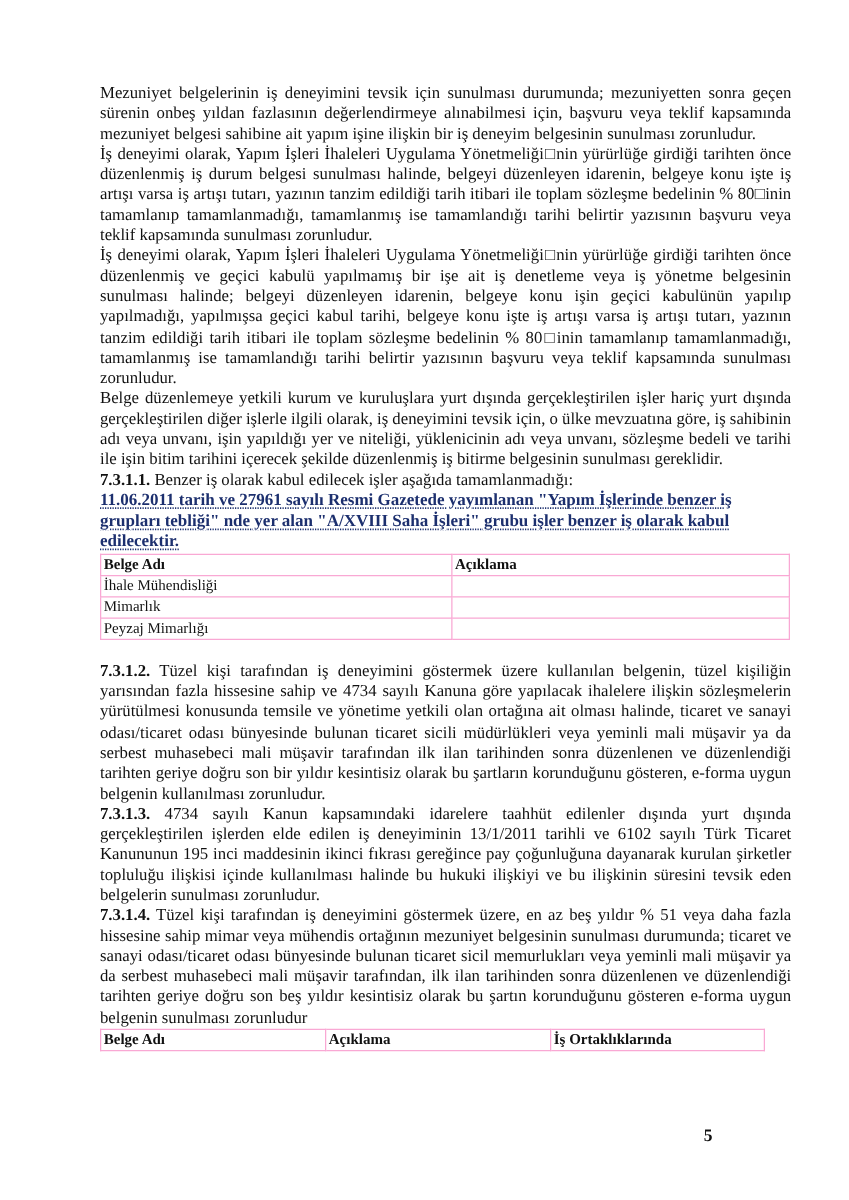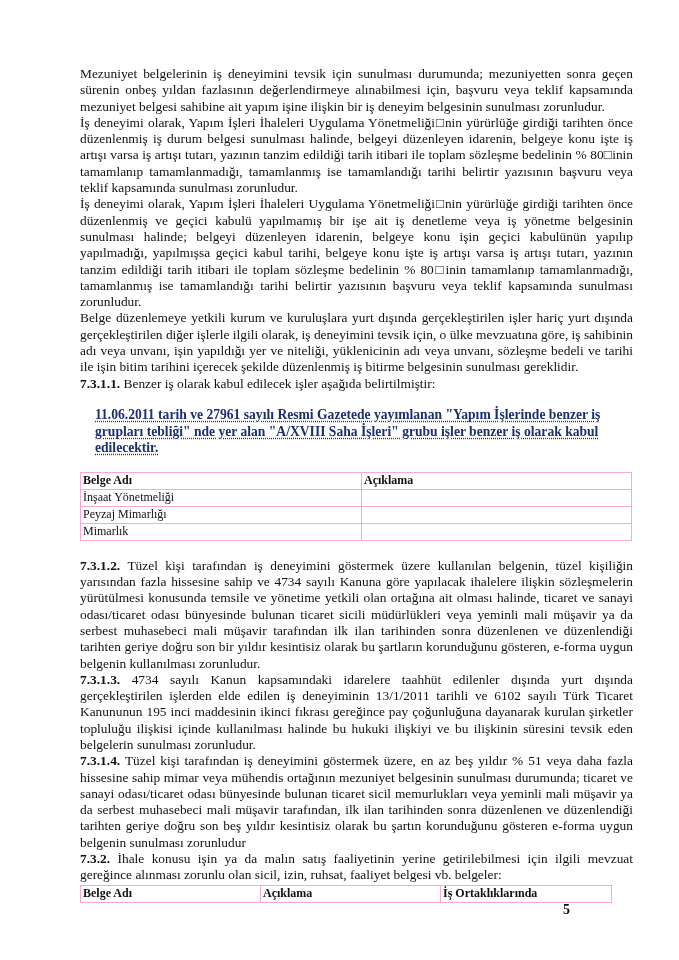--- a/index.html
+++ b/index.html
@@ -5,21 +5,21 @@
   html, body { margin: 0; padding: 0; background: #ffffff; }
   body { width: 679px; height: 960px; position: relative; overflow: hidden; }
   .page {
     position: absolute; left: 80px; top: 66px; width: 553px;
     font-family: Liberation Serif, serif; font-size: 13.4px; line-height: 16.3px;
     color: #111111;
   }
   p { margin: 0; text-align: justify; text-align-last: left; }
   b.num { font-weight: bold; }
   .link {
-    margin: 15px; color: #1c2f6e; font-weight: bold; font-size: 13.6px; line-height: 16.6px;
+    margin: 0; color: #1c2f6e; font-weight: bold; font-size: 13.6px; line-height: 16.6px;
     text-decoration: underline dotted #1c2f6e; text-underline-offset: 2px;
     width: 520px; text-align: left;
   }
   table { border-collapse: collapse; width: 552px; margin-top: 1px; }
   td, th {
     border: 1px solid #f9a8d4; padding: 0 2px; height: 16px; text-align: left;
     font-size: 12px; line-height: 15.5px; vertical-align: top;
   }
   th { font-weight: bold; }
   .t1 td:first-child, .t1 th:first-child { width: 276px; }
@@ -34,51 +34,50 @@
 </style>
 </head>
 <body>
 
 <div class="page">
   <p>Mezuniyet belgelerinin iş deneyimini tevsik için sunulması durumunda; mezuniyetten sonra geçen sürenin onbeş yıldan fazlasının değerlendirmeye alınabilmesi için, başvuru veya teklif kapsamında mezuniyet belgesi sahibine ait yapım işine ilişkin bir iş deneyim belgesinin sunulması zorunludur.</p>
   <p>İş deneyimi olarak, Yapım İşleri İhaleleri Uygulama Yönetmeliği□nin yürürlüğe girdiği tarihten önce düzenlenmiş iş durum belgesi sunulması halinde, belgeyi düzenleyen idarenin, belgeye konu işte iş artışı varsa iş artışı tutarı, yazının tanzim edildiği tarih itibari ile toplam sözleşme bedelinin % 80□inin tamamlanıp tamamlanmadığı, tamamlanmış ise tamamlandığı tarihi belirtir yazısının başvuru veya teklif kapsamında sunulması zorunludur.</p>
   <p>İş deneyimi olarak, Yapım İşleri İhaleleri Uygulama Yönetmeliği□nin yürürlüğe girdiği tarihten önce düzenlenmiş ve geçici kabulü yapılmamış bir işe ait iş denetleme veya iş yönetme belgesinin sunulması halinde; belgeyi düzenleyen idarenin, belgeye konu işin geçici kabulünün yapılıp yapılmadığı, yapılmışsa geçici kabul tarihi, belgeye konu işte iş artışı varsa iş artışı tutarı, yazının tanzim edildiği tarih itibari ile toplam sözleşme bedelinin % 80□inin tamamlanıp tamamlanmadığı, tamamlanmış ise tamamlandığı tarihi belirtir yazısının başvuru veya teklif kapsamında sunulması zorunludur.</p>
   <p>Belge düzenlemeye yetkili kurum ve kuruluşlara yurt dışında gerçekleştirilen işler hariç yurt dışında gerçekleştirilen diğer işlerle ilgili olarak, iş deneyimini tevsik için, o ülke mevzuatına göre, iş sahibinin adı veya unvanı, işin yapıldığı yer ve niteliği, yüklenicinin adı veya unvanı, sözleşme bedeli ve tarihi ile işin bitim tarihini içerecek şekilde düzenlenmiş iş bitirme belgesinin sunulması gereklidir.</p>
 
-  <p><b class="num">7.3.1.1.</b><span> Benzer iş olarak kabul edilecek işler aşağıda belirtilmiştir:</span></p>
+  <p><b class="num">7.3.1.1.</b><span> Benzer iş olarak kabul edilecek işler aşağıda tamamlanmadığı:</span></p>
   <p class="link">11.06.2011 tarih ve 27961 sayılı Resmi Gazetede yayımlanan "Yapım İşlerinde benzer iş grupları tebliği" nde yer alan "A/XVIII Saha İşleri" grubu işler benzer iş olarak kabul edilecektir.</p>
 
 
   <table class="t1">
     <tbody>
         <tr>
       <th>Belge Adı</th>
       <th>Açıklama</th>
     </tr>
     <tr>
-      <td>İnşaat Yönetmeliği</td>
+      <td>İhale Mühendisliği</td>
+      <td></td>
+    </tr>
+    <tr>
+      <td>Mimarlık</td>
       <td></td>
     </tr>
     <tr>
       <td>Peyzaj Mimarlığı</td>
-      <td></td>
-    </tr>
-    <tr>
-      <td>Mimarlık</td>
       <td></td>
     </tr>
   </tbody>
     </table>
 
   <div class="gap"></div>
 
   <p><b class="num">7.3.1.2.</b><span> Tüzel kişi tarafından iş deneyimini göstermek üzere kullanılan belgenin, tüzel kişiliğin yarısından fazla hissesine sahip ve 4734 sayılı Kanuna göre yapılacak ihalelere ilişkin sözleşmelerin yürütülmesi konusunda temsile ve yönetime yetkili olan ortağına ait olması halinde, ticaret ve sanayi odası/ticaret odası bünyesinde bulunan ticaret sicili müdürlükleri veya yeminli mali müşavir ya da serbest muhasebeci mali müşavir tarafından ilk ilan tarihinden sonra düzenlenen ve düzenlendiği tarihten geriye doğru son bir yıldır kesintisiz olarak bu şartların korunduğunu gösteren, e-forma uygun belgenin kullanılması zorunludur.</span></p>
   <p><b class="num">7.3.1.3.</b><span> 4734 sayılı Kanun kapsamındaki idarelere taahhüt edilenler dışında yurt dışında gerçekleştirilen işlerden elde edilen iş deneyiminin 13/1/2011 tarihli ve 6102 sayılı Türk Ticaret Kanununun 195 inci maddesinin ikinci fıkrası gereğince pay çoğunluğuna dayanarak kurulan şirketler topluluğu ilişkisi içinde kullanılması halinde bu hukuki ilişkiyi ve bu ilişkinin süresini tevsik eden belgelerin sunulması zorunludur.</span></p>
   <p><b class="num">7.3.1.4.</b><span> Tüzel kişi tarafından iş deneyimini göstermek üzere, en az beş yıldır % 51 veya daha fazla hissesine sahip mimar veya mühendis ortağının mezuniyet belgesinin sunulması durumunda; ticaret ve sanayi odası/ticaret odası bünyesinde bulunan ticaret sicil memurlukları veya yeminli mali müşavir ya da serbest muhasebeci mali müşavir tarafından, ilk ilan tarihinden sonra düzenlenen ve düzenlendiği tarihten geriye doğru son beş yıldır kesintisiz olarak bu şartın korunduğunu gösteren e-forma uygun belgenin sunulması zorunludur</span></p>
-  <p><b class="num">7.3.2.</b><span> İhale konusu işin ya da malın satış faaliyetinin yerine getirilebilmesi için ilgili mevzuat gereğince alınması zorunlu olan sicil, izin, ruhsat, faaliyet belgesi vb. belgeler:</span></p>
 
   <table class="t2">
     <tbody>
         <tr>
       <th>Belge Adı</th>
       <th>Açıklama</th>
       <th>İş Ortaklıklarında</th>
     </tr>
   </tbody>
     </table>

